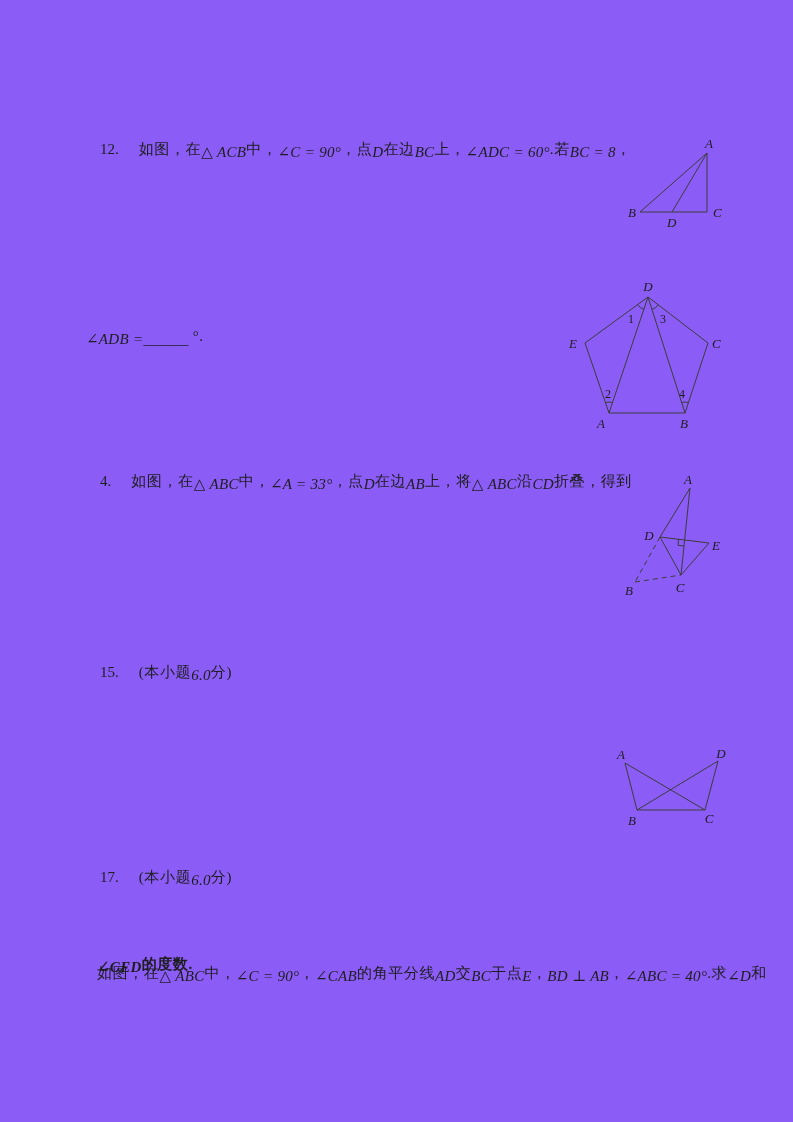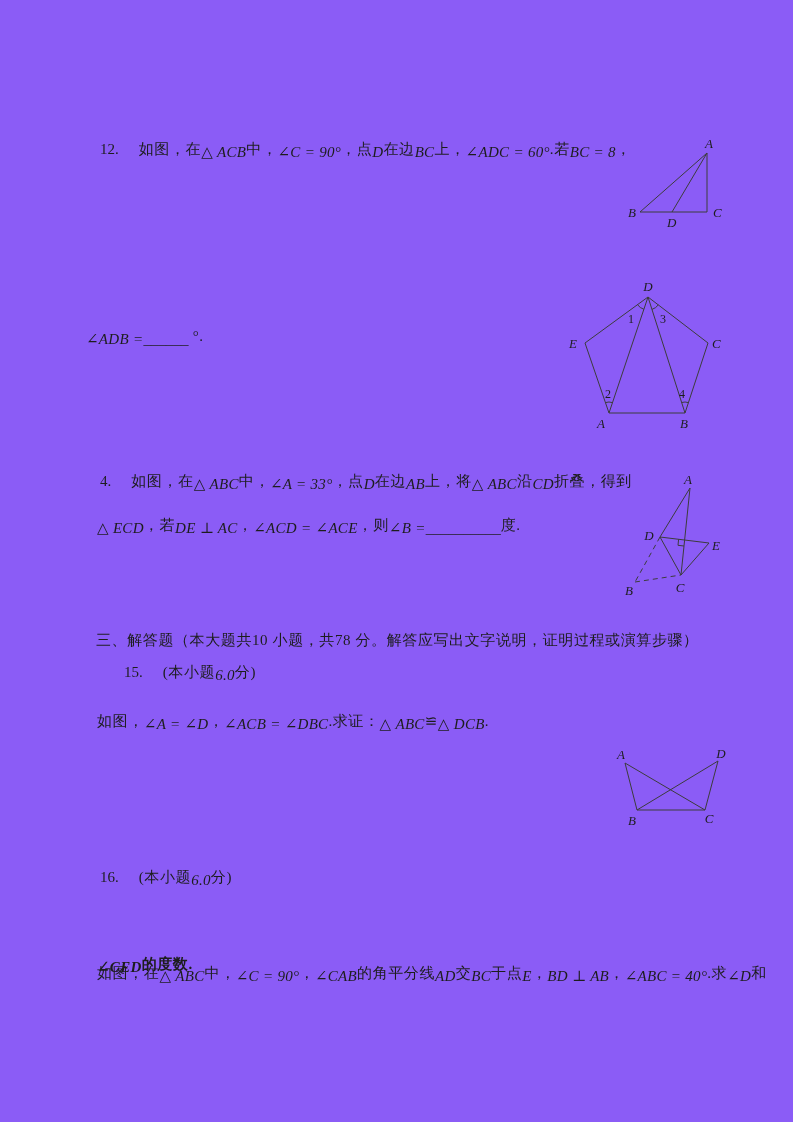--- a/index.html
+++ b/index.html
@@ -60,69 +60,60 @@
     <text x="119" y="148" text-anchor="middle">B</text>
     <text class="angnum" x="66" y="43" text-anchor="middle">1</text>
     <text class="angnum" x="98" y="43" text-anchor="middle">3</text>
     <text class="angnum" x="43" y="118" text-anchor="middle">2</text>
     <text class="angnum" x="117" y="118" text-anchor="middle">4</text>
   </svg>
 
   <div class="line" style="top:472px;left:100px;">
     <span class="num">4.</span><span class="cn">如图，在</span><span class="math">△ ABC</span><span class="cn">中，</span><span class="math">∠A = 33°</span><span class="cn">，点</span><span class="math">D</span><span class="cn">在边</span><span class="math">AB</span><span class="cn">上，将</span><span class="math">△ ABC</span><span class="cn">沿</span><span class="math">CD</span><span class="cn">折叠，得到</span>
   </div>
-  <div class="line" style="top:516px;left:97px;">
-    <span class="math">△ ECD</span><span class="cn">，若</span><span class="math">DE ⊥ AC</span><span class="cn">，</span><span class="math">∠ACD = ∠ACE</span><span class="cn">，则</span><span class="math">∠B =</span><span class="math blank">__________</span><span class="cn">度.</span>
-  </div>
   <svg class="fig" style="left:618px;top:470px;" width="122" height="130" viewBox="0 0 122 130">
     <g>
       <line x1="72" y1="18" x2="42" y2="67"></line>
       <line x1="72" y1="18" x2="63" y2="105"></line>
       <line x1="42" y1="67" x2="91" y2="73"></line>
       <line x1="42" y1="67" x2="63" y2="105"></line>
       <line x1="91" y1="73" x2="63" y2="105"></line>
     </g>
     <g>
       <line class="dash" x1="42" y1="67" x2="17" y2="112"></line>
       <line class="dash" x1="17" y1="112" x2="63" y2="105"></line>
     </g>
     <polyline points="60.6,69.3 60,75.3 66,76"></polyline>
     <text x="70" y="14" text-anchor="middle">A</text>
     <text x="31" y="70" text-anchor="middle">D</text>
     <text x="94" y="80">E</text>
     <text x="62" y="122" text-anchor="middle">C</text>
     <text x="11" y="125" text-anchor="middle">B</text>
   </svg>
 
-  <div class="line" style="top:631px;left:96px;">
-    <span class="cn">三、解答题（本大题共10 小题，共78 分。解答应写出文字说明，证明过程或演算步骤）</span>
-  </div>
 
-  <div class="line" style="top:663px;left:100px;margin-left:24px;">
+  <div class="line" style="top:663px;left:100px;">
     <span class="num">15.</span><span class="cn">(本小题</span><span class="math">6.0</span><span class="cn">分)</span>
-  </div>
-  <div class="line" style="top:712px;left:97px;">
-    <span class="cn">如图，</span><span class="math">∠A = ∠D</span><span class="cn">，</span><span class="math">∠ACB = ∠DBC</span><span class="cn">.求证：</span><span class="math">△ ABC</span><span class="cn">≌</span><span class="math">△ DCB</span><span class="cn">.</span>
   </div>
   <svg class="fig" style="left:610px;top:748px;" width="125" height="82" viewBox="0 0 125 82">
     <g>
       <line x1="15" y1="15" x2="27" y2="62"></line>
       <line x1="15" y1="15" x2="95" y2="62"></line>
       <line x1="108" y1="13" x2="27" y2="62"></line>
       <line x1="108" y1="13" x2="95" y2="62"></line>
       <line x1="27" y1="62" x2="95" y2="62"></line>
     </g>
     <text x="11" y="11" text-anchor="middle">A</text>
     <text x="111" y="10" text-anchor="middle">D</text>
     <text x="22" y="77" text-anchor="middle">B</text>
     <text x="99" y="75" text-anchor="middle">C</text>
   </svg>
 
   <div class="line" style="top:868px;left:100px;">
-    <span class="num">16.</span><span class="cn">(本小题</span><span class="math">6.0</span><span class="cn">分)</span>
+    <span class="num">17.</span><span class="cn">(本小题</span><span class="math">6.0</span><span class="cn">分)</span>
   </div>
   <div class="line" style="top:964px;left:97px;">
     <span class="cn">如图，在</span><span class="math">△ ABC</span><span class="cn">中，</span><span class="math">∠C = 90°</span><span class="cn">，</span><span class="math">∠CAB</span><span class="cn">的角平分线</span><span class="math">AD</span><span class="cn">交</span><span class="math">BC</span><span class="cn">于点</span><span class="math">E</span><span class="cn">，</span><span class="math">BD ⊥ AB</span><span class="cn">，</span><span class="math">∠ABC = 40°</span><span class="cn">.求</span><span class="math">∠D</span><span class="cn">和</span>
   </div>
   <div class="line" style="top:955px;left:97px;font-weight:bold;">
     <span class="math">∠CED</span><span class="cn">的度数.</span>
   </div>
 
 </div>
 

